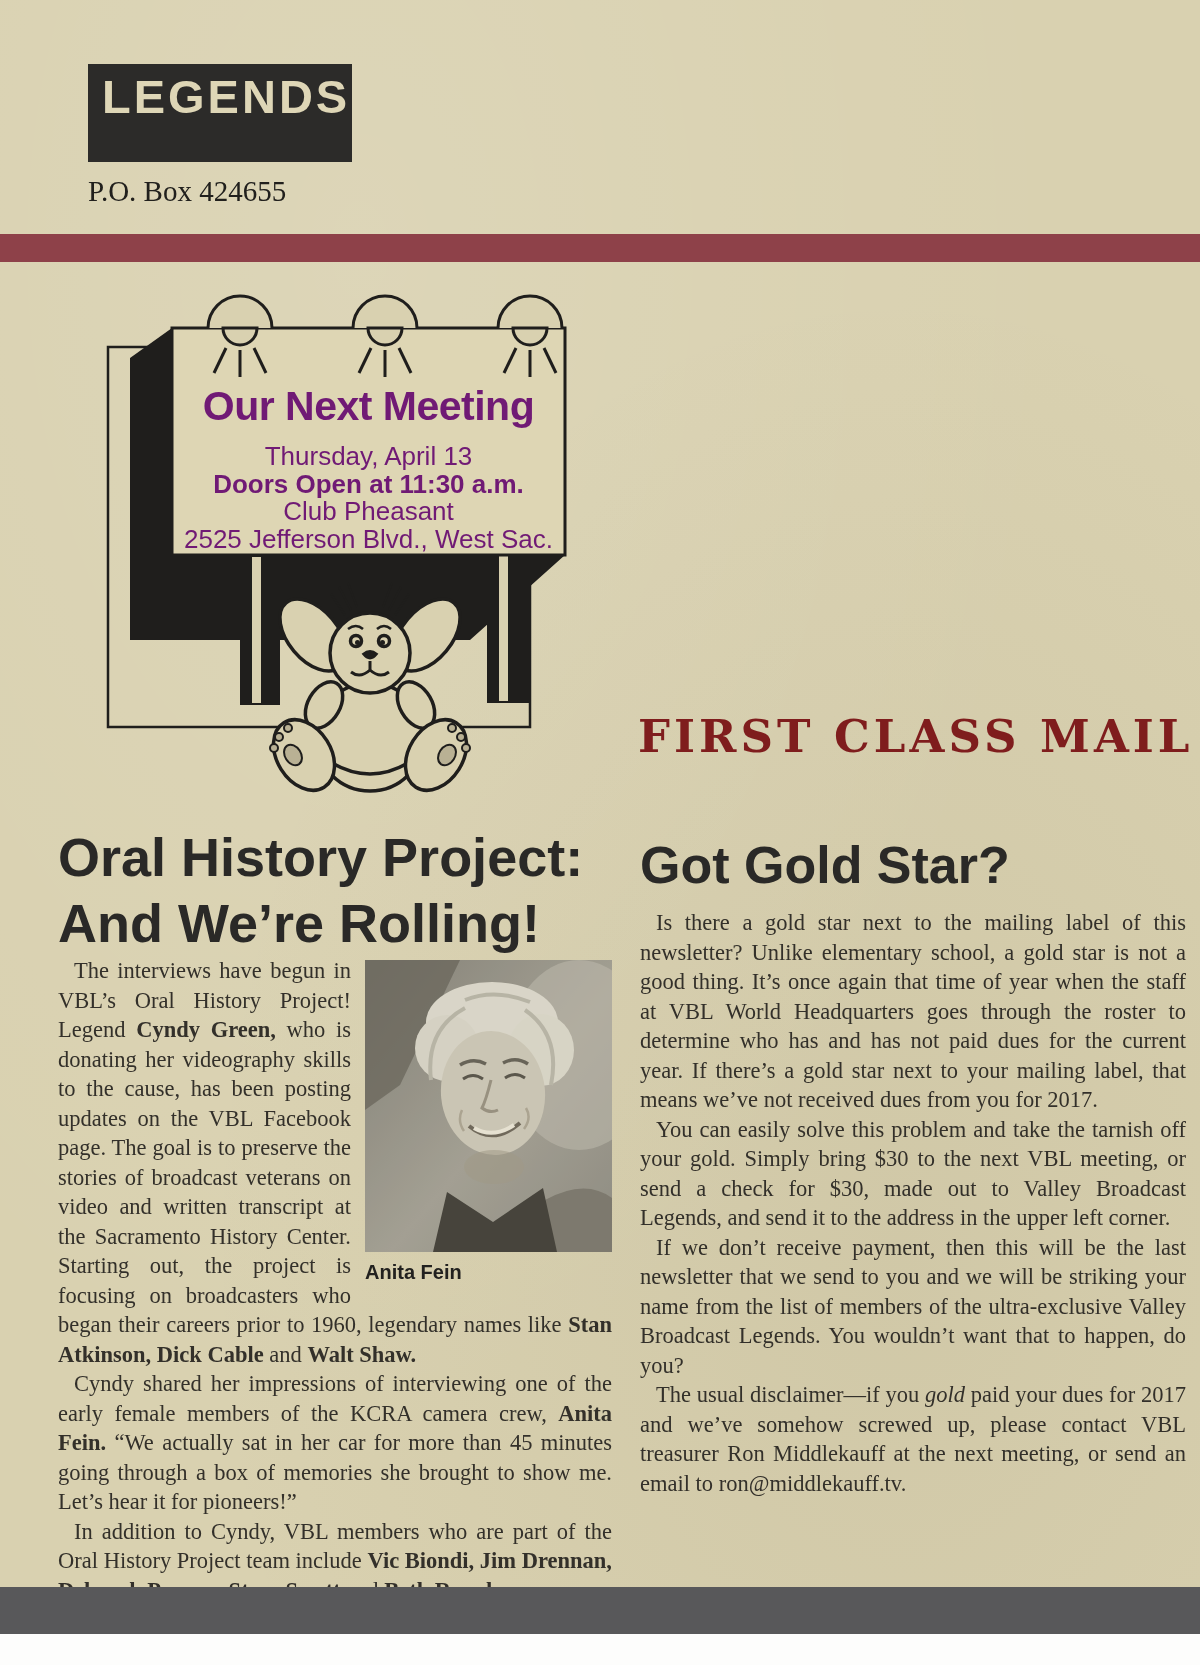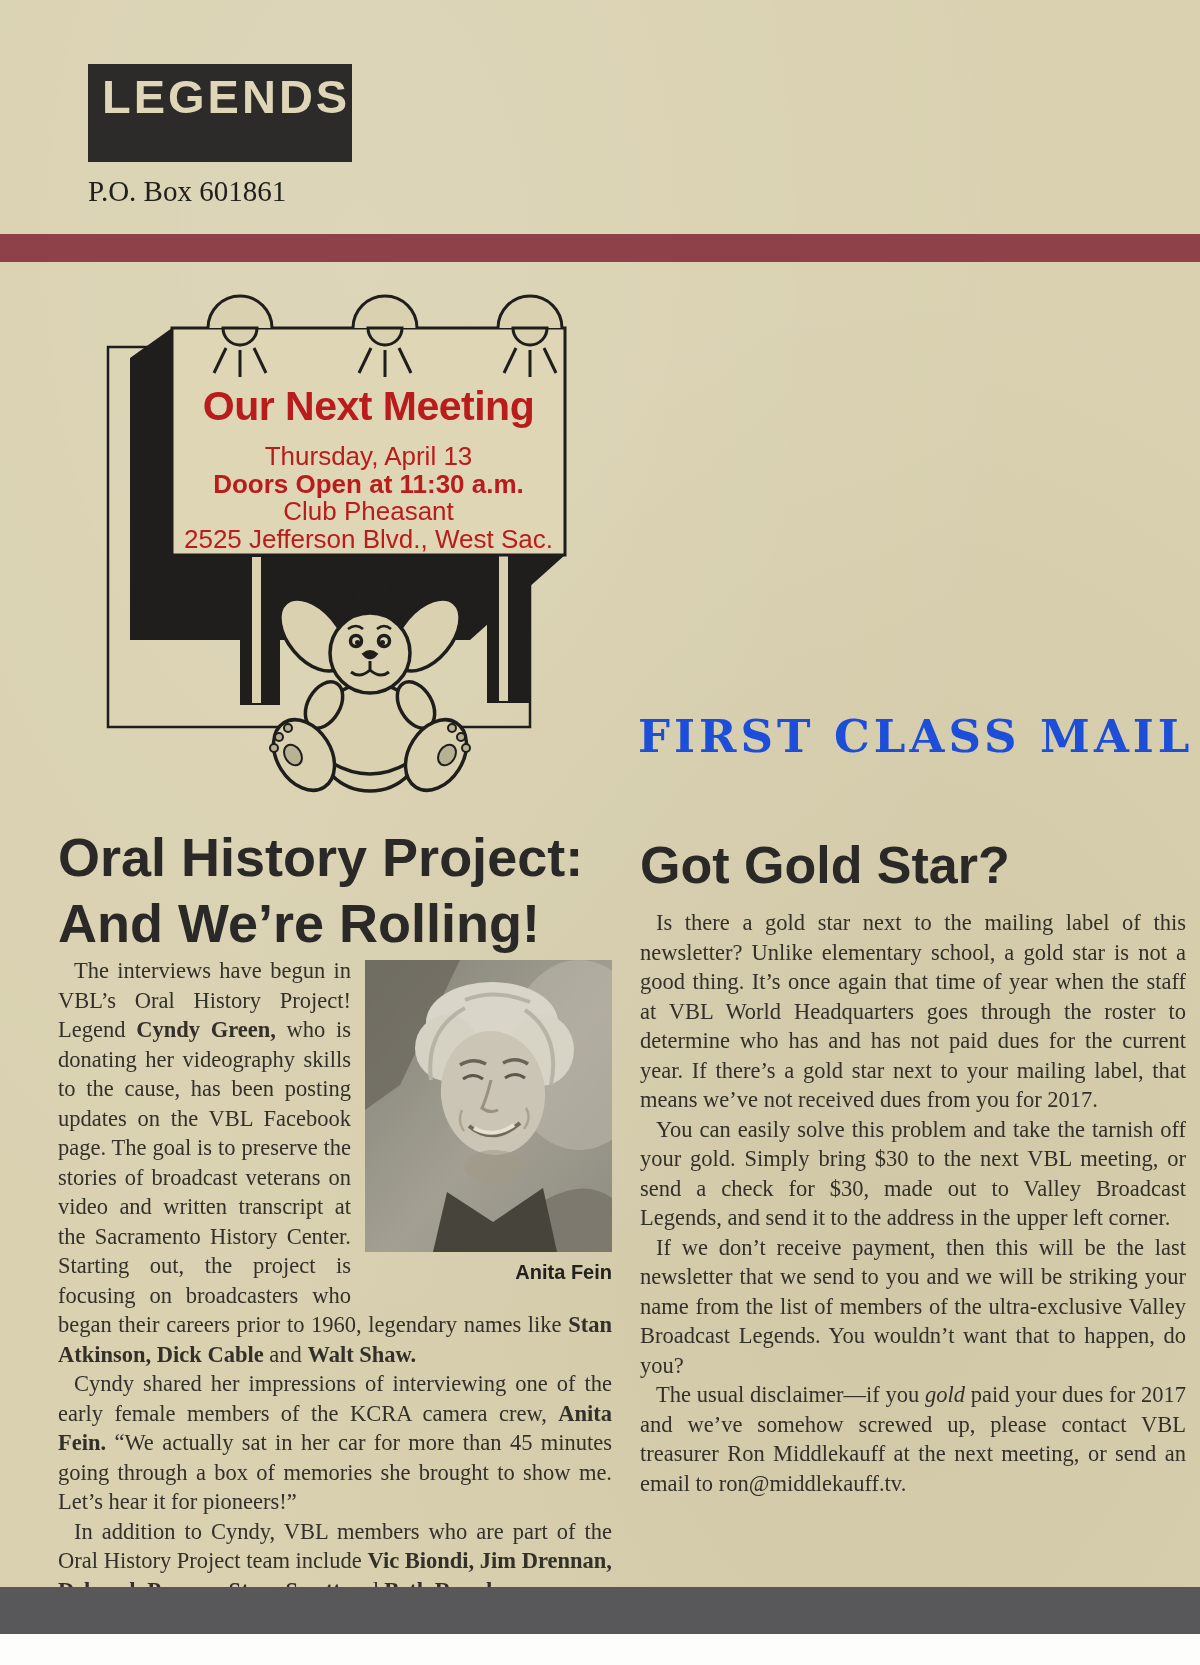--- a/index.html
+++ b/index.html
@@ -13,54 +13,54 @@
         padding:9px 0 0 14px;box-sizing:border-box;
         font-family:"Liberation Sans",sans-serif;font-weight:bold;}
   .logo-line1{font-size:25px;letter-spacing:.5px;}
   .logo-line2{font-size:47px;letter-spacing:3px;line-height:1.02;}
   .address{position:absolute;left:88px;top:173px;font-size:29px;line-height:36px;color:#21201d;}
   .maroon-bar{position:absolute;left:0;top:234px;width:1200px;height:28px;}
   
   .billboard{position:absolute;left:100px;top:285px;width:500px;height:510px;}
   .billboard svg{position:absolute;left:0;top:0;}
   .board-text{position:absolute;left:72px;top:43px;width:393px;text-align:center;
-        font-family:"Liberation Sans",sans-serif;color:#b91c1c;}
+        font-family:"Liberation Sans",sans-serif;color:#701a75;}
   .board-title{margin:55px 0 14px;font-size:41px;line-height:46px;font-weight:bold;letter-spacing:-.5px;}
   .board-line{font-size:26px;line-height:27.5px;}
   .board-line.bold{font-weight:bold;}
   
   .mail-banner{position:absolute;left:638px;top:710px;font-family:"DejaVu Serif",serif;
-        font-weight:bold;font-size:45px;letter-spacing:4px;color:#1d4ed8;}
+        font-weight:bold;font-size:45px;letter-spacing:4px;color:#7f1d1d;}
   
   .article{position:absolute;}
   .article-left{left:58px;top:824px;width:554px;}
   .article-right{left:640px;top:836px;width:546px;}
   .art-title{font-family:"Liberation Sans",sans-serif;font-weight:bold;color:#2a2927;}
   .article-left .art-title{font-size:54px;line-height:66px;}
   .article-right .art-title{font-size:52px;line-height:58px;margin-bottom:14px;}
   .body-copy{font-size:22.5px;line-height:29.5px;text-align:justify;color:#33302a;}
   .body-copy p{margin:0;text-indent:16px;}
   .photo-fig{float:right;width:247px;margin:4px 0 12px 14px;}
   .photo-fig svg{display:block;}
   .photo-fig figcaption{font-family:"Liberation Sans",sans-serif;font-weight:bold;
-        font-size:20px;text-align:right;margin-top:6px;color:#22211f;}
+        font-size:20px;text-align:left;margin-top:6px;color:#22211f;}
   
   .footer-bar{position:absolute;left:0;top:1587px;width:1200px;height:47px;}
   .white-strip{position:absolute;left:0;top:1634px;width:1200px;height:31px;background:#fdfdfc;}
 </style>
 </head>
 <body>
 
 <div class="page" style="background: rgb(217, 209, 176);">
 
   <div class="logo-box" style="background: rgb(44, 43, 41); color: rgb(222, 214, 182);">
     <div class="logo-line2">LEGENDS</div>
   </div>
   <div class="address">
-    <div>P.O. Box 601861</div>
+    <div>P.O. Box 424655</div>
   </div>
 
   <div class="maroon-bar" style="background: rgb(142, 65, 73);"></div>
 
   <div class="billboard">
     <svg width="500" height="510" viewBox="0 0 500 510">
 
       <rect x="8" y="62" width="422" height="380" fill="none" stroke="#1f1e1c" stroke-width="2.5"></rect>
 
       <polygon points="72,43 30,73 30,355 370,355 465,270 72,270" fill="#1f1e1c"></polygon>

